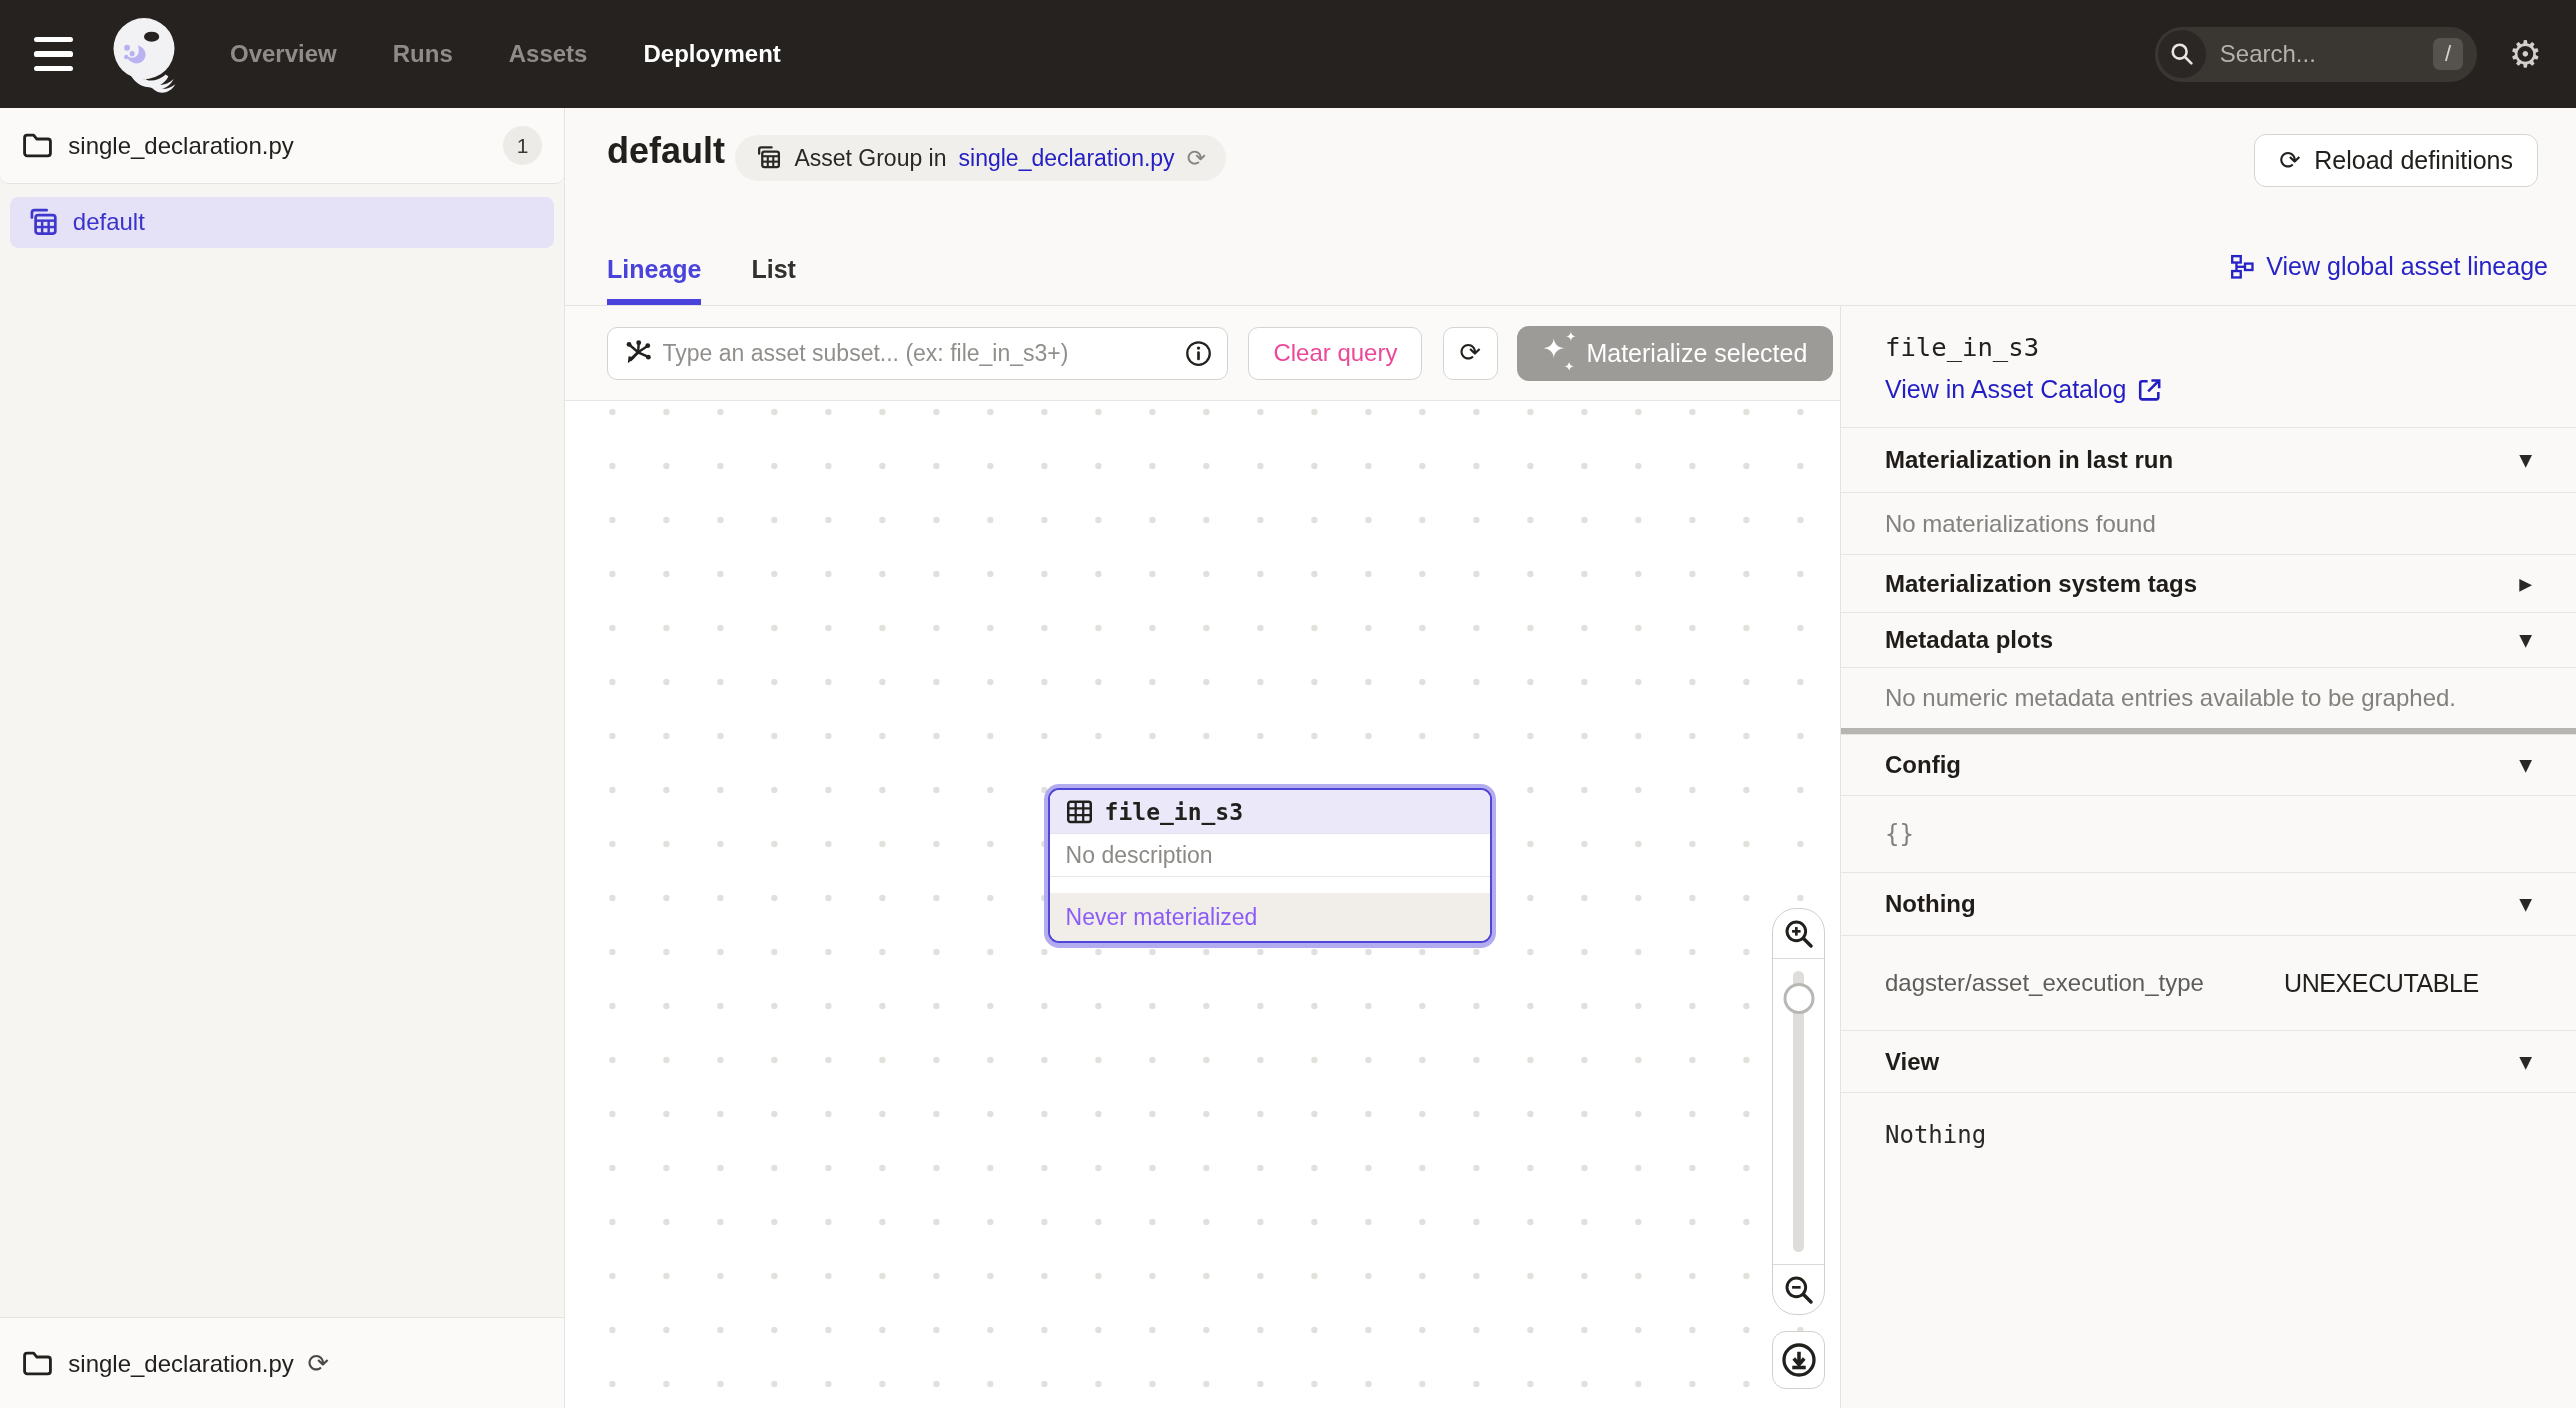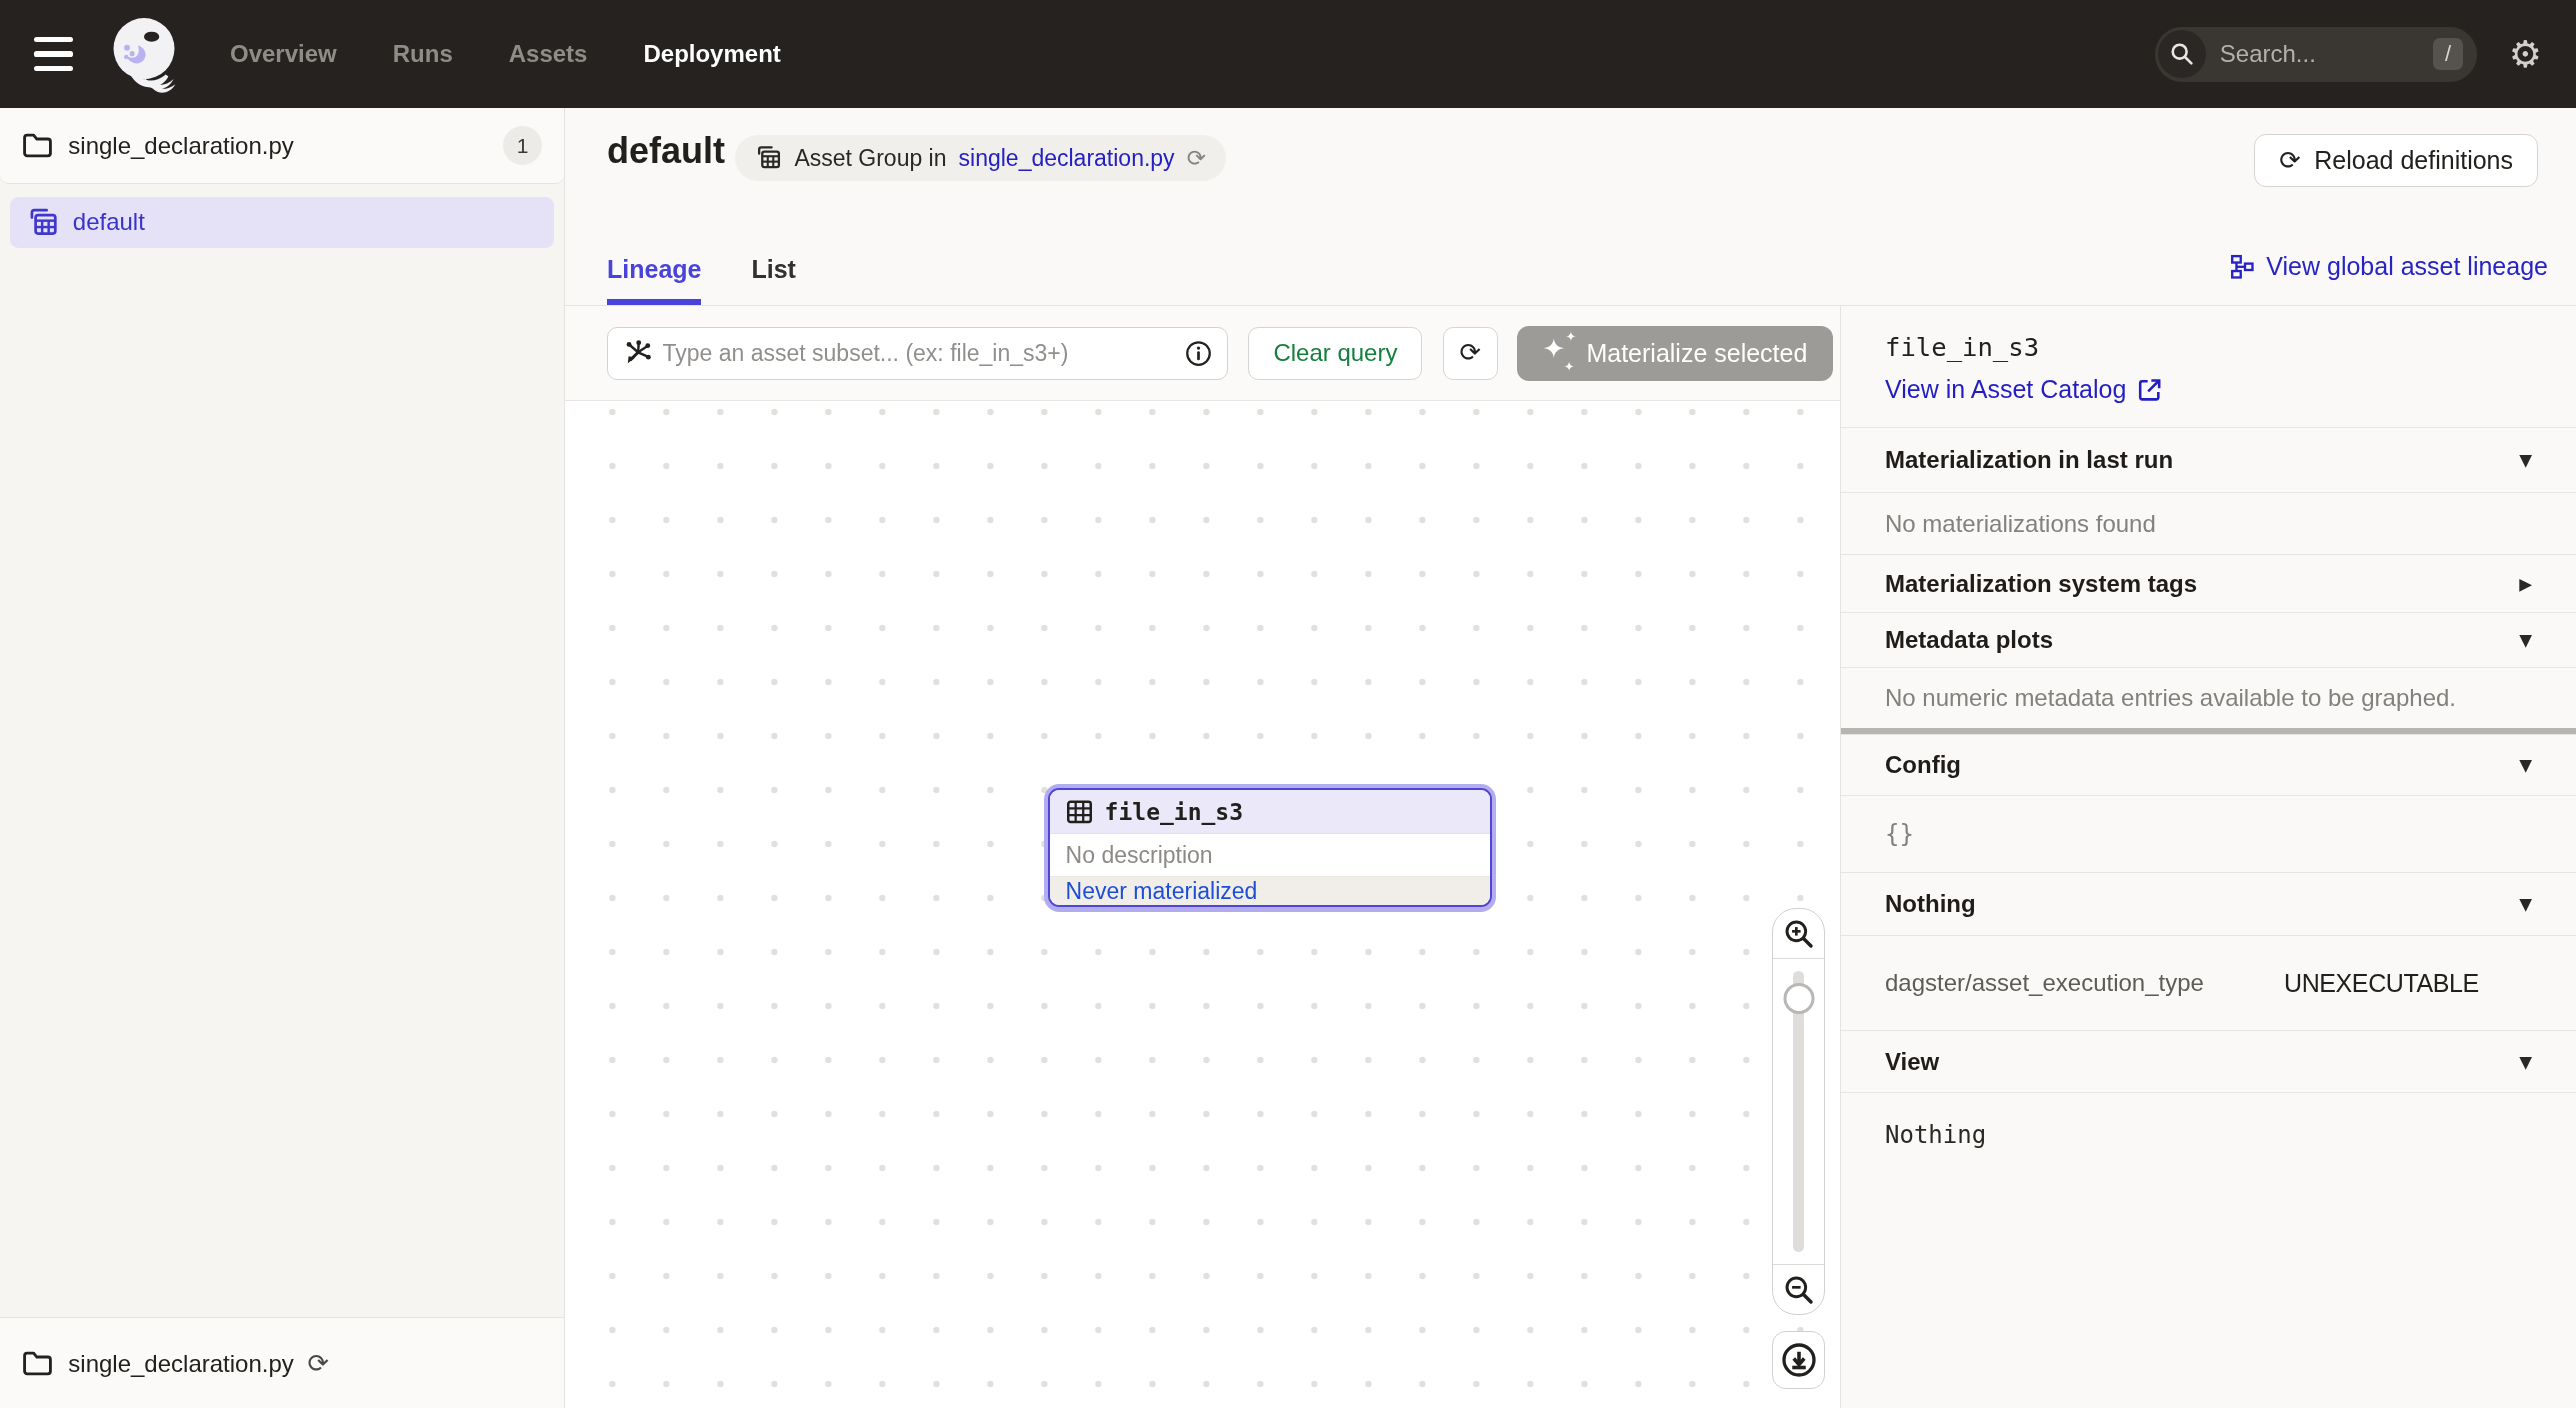--- a/index.html
+++ b/index.html
@@ -63,42 +63,42 @@
   
   .canvas { position:absolute; left:565px; top:306px; width:1275px; height:1103px; background:#FFFFFF; }
   .toolbar { height:95px; background:#FBFAF9; border-bottom:0.9px solid #E8E6E3; display:flex; align-items:center; padding-left:42px; }
   .query-input { width:621px; height:53px; background:#FFFFFF; border:0.9px solid #D4D2CF; border-radius:10.2px;
                  display:flex; align-items:center; padding:0 15.3px; }
   .query-input input { flex:1; border:none; outline:none; font-size:23px; color:#23211D; margin:0 10.2px;
                        font-family:"Liberation Sans",sans-serif; min-width:0; background:transparent; }
   .query-input input::placeholder { color:#918F8B; }
   .btn { height:53px; background:#FFFFFF; border:0.9px solid #D6D4D1; border-radius:10.2px; display:flex; align-items:center;
          justify-content:center; cursor:pointer; }
-  .clear-btn { margin-left:20.4px; padding:0 24px; font-size:24px; color:#15803d; }
+  .clear-btn { margin-left:20.4px; padding:0 24px; font-size:24px; color:#ec4899; }
   .refresh-btn { margin-left:20.4px; width:55px; }
   .refresh-btn .refresh-glyph { font-size:25.6px; color:#21201C; }
   .materialize-btn { margin-left:19px; height:55px; background:#9D9B97; border:none; border-radius:12px; display:flex; align-items:center;
                      gap:12px; padding:0 25.6px; cursor:default; }
   .materialize-btn .mlabel { font-size:25px; color:#FFFFFF; }
   .sparkle-wrap { position:relative; width:32px; height:34px; }
   .sparkle-big { position:absolute; left:0; top:0; font-size:27px; color:#FFFFFF; line-height:1; }
   .sparkle-small { position:absolute; right:-1.7px; top:-5.1px; font-size:12.8px; color:#FFFFFF; line-height:1; }
   .sparkle-small2 { position:absolute; right:0px; bottom:-3.4px; font-size:12.8px; color:#FFFFFF; line-height:1; }
   .graph-area { position:absolute; left:0; top:95px; width:1275px; height:1008px;
                 background-image:radial-gradient(circle, #E2E0DD 0 3px, transparent 3.6px);
                 background-size:54px 54px; background-position:20.4px 38px; }
 
   
   .node { position:absolute; left:479px; top:383px; width:452px; background:#B3ACEF; border-radius:15.3px; padding:4.3px; cursor:pointer; }
   .node-inner { background:#FFFFFF; border:2.6px solid #4F46D7; border-radius:11px; overflow:hidden; }
   .node-row { display:flex; align-items:center; padding:0 15.3px; }
   .node-head { height:44px; background:#EBE8FA; gap:12px; border-bottom:0.9px solid #E3E1EC; }
   .node-name { font-family:"DejaVu Sans Mono", monospace; font-size:23px; font-weight:700; color:#21201C; }
   .node-desc { height:43px; background:#FFFFFF; font-size:23px; color:#8C8A86; border-bottom:0.9px solid #EAE8E5; }
-  .node-status { height:28px; background:#F1EEE9; font-size:23px; color:#1d4ed8; }
+  .node-status { height:48px; background:#F1EEE9; font-size:23px; color:#8b5cf6;margin-top:16px; }
 
   
   .zoomer { position:absolute; left:1207px; top:507px; width:53px; height:407px; background:#FFFFFF; border:0.9px solid #D2D0CD;
             border-radius:24px; display:flex; flex-direction:column; align-items:center; }
   .zoom-btn { height:49px; display:flex; align-items:center; justify-content:center; width:100%; cursor:pointer; }
   .zoom-div { width:100%; height:0.9px; background:#DCDAD7; }
   .slider-zone { flex:1; width:100%; position:relative; display:flex; justify-content:center; padding:12px 0; }
   .slider-track { width:11px; background:#DFDDDA; border-radius:6px; height:100%; cursor:pointer; }
   .slider-handle { position:absolute; left:50%; transform:translateX(-50%); top:24px; width:31px; height:31px; border-radius:50%;
                    background:#FFFFFF; border:3.4px solid #B9B7B4; cursor:grab; }

